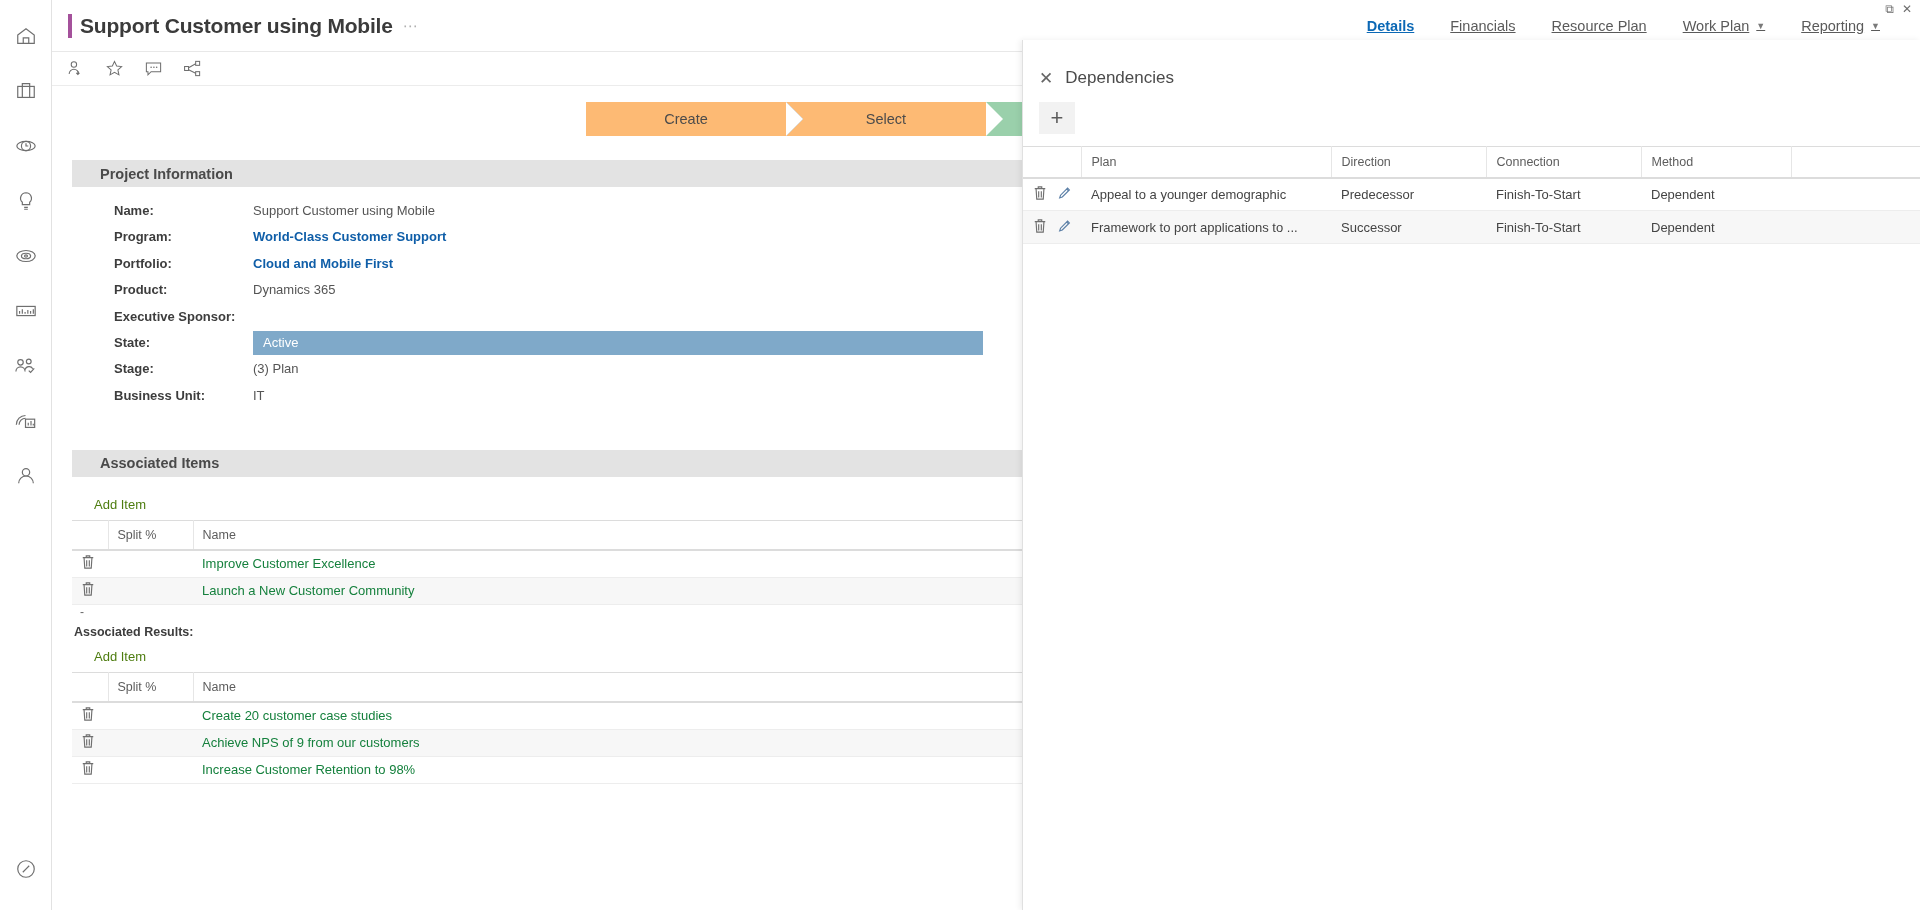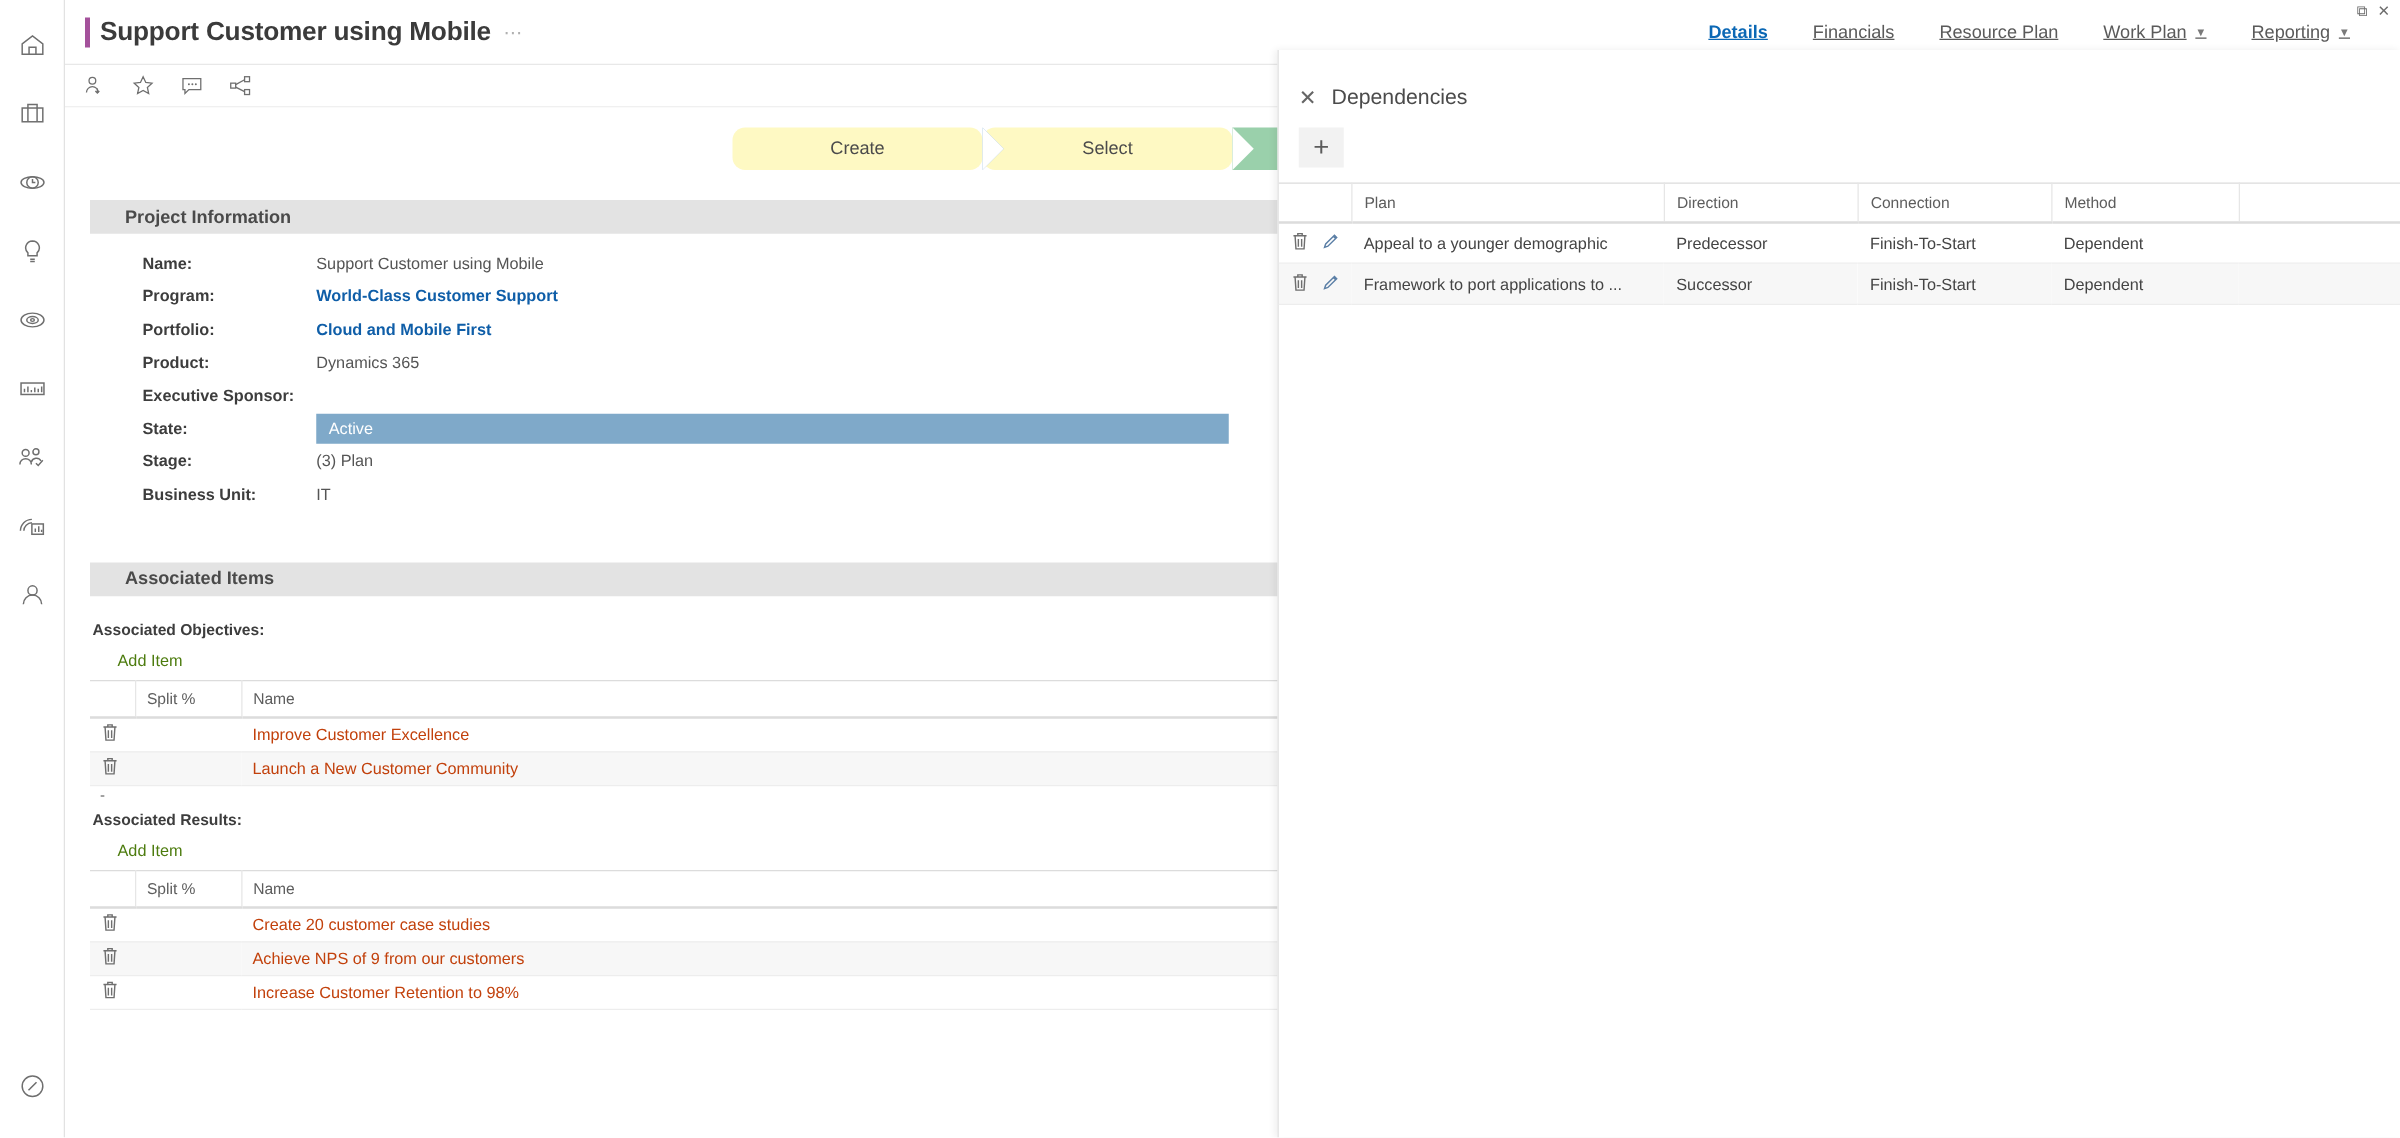--- a/index.html
+++ b/index.html
@@ -80,21 +80,21 @@
     position: relative; height: 44px; margin: 16px 0 14px 0;
     display: flex; justify-content: center;
   }
   .phase-track { display: flex; height: 34px; }
   .phase {
     position: relative; height: 34px; width: 200px;
     display: flex; align-items: center; justify-content: center;
     font-size: 14.5px; color: #4b4b4b;
     background: #84aed2;
   }
-  .phase.done { background: #fef9c3; border-radius: 10px; }
+  .phase.done { background: #fdba74; }
   .phase.current { background: #9ad0ab; }
   .phase.future { background: #cfd8de; }
   .phase:not(:last-child)::after {
     content: ""; position: absolute; right: -17px; top: 0;
     width: 0; height: 0; z-index: 2;
     border-top: 17px solid transparent;
     border-bottom: 17px solid transparent;
     border-left: 17px solid var(--arrowc, #84aed2);
   }
   .phase:not(:first-child)::before {
@@ -146,21 +146,21 @@
     text-align: left; font-size: 12.5px; font-weight: normal; color: #5d5d5d;
     height: 30px; border-top: 1px solid #dcdcdc; border-bottom: 2px solid #dcdcdc;
     border-right: 1px solid #e6e6e6; padding-left: 9px; background: #fff;
   }
   .tbl thead th:first-child { border-right: 1px solid #e6e6e6; }
   .tbl tbody td {
     height: 27px; font-size: 13px; color: #444;
     border-bottom: 1px solid #ededed; padding-left: 9px;
   }
   .tbl tbody tr:nth-child(even) { background: #f7f7f7; }
-  .tbl td.lnk a { color: #c2410c; text-decoration: none; font-size: 13px; }
+  .tbl td.lnk a { color: #15803d; text-decoration: none; font-size: 13px; }
   .col-trash { width: 36px; }
   .col-split { width: 85px; }
   .col-stat { width: 120px; }
   .trash { cursor: pointer; }
   .dash-sep { font-size: 12px; color: #666; padding-left: 8px; height: 14px; }
 
   
   .panel {
     position: absolute; left: 1022px; top: 40px; right: 0; bottom: 0;
     background: #fff; border-left: 1px solid #e0e0e0;
@@ -435,21 +435,20 @@
         <div class="info-row">
           <div class="info-label">Team Name:</div>
           <div class="info-val"></div>
         </div>
       </div>
     </div>
 
     <div class="section-hd" style="margin-top:14px">Associated Items</div>
 
     <div class="assoc">
-      <div class="sub-label">Associated Objectives:</div>
       <div class="add-item">Add Item</div>
 
       <table class="tbl">
         <thead>
           <tr>
             <th class="col-trash"></th>
             <th class="col-split">Split %</th>
             <th>Name</th>
           </tr>
         </thead>

